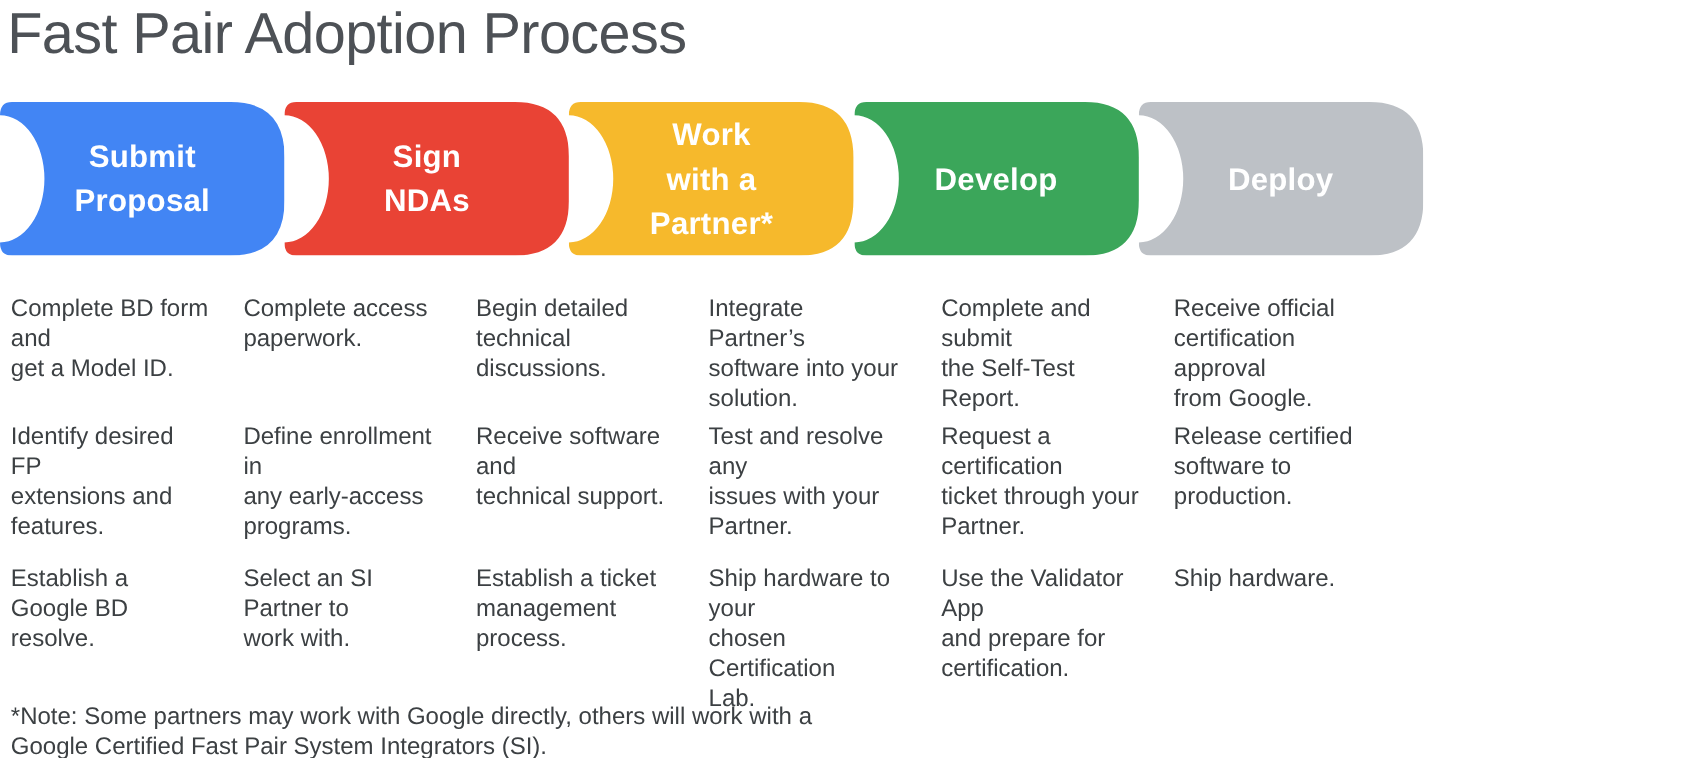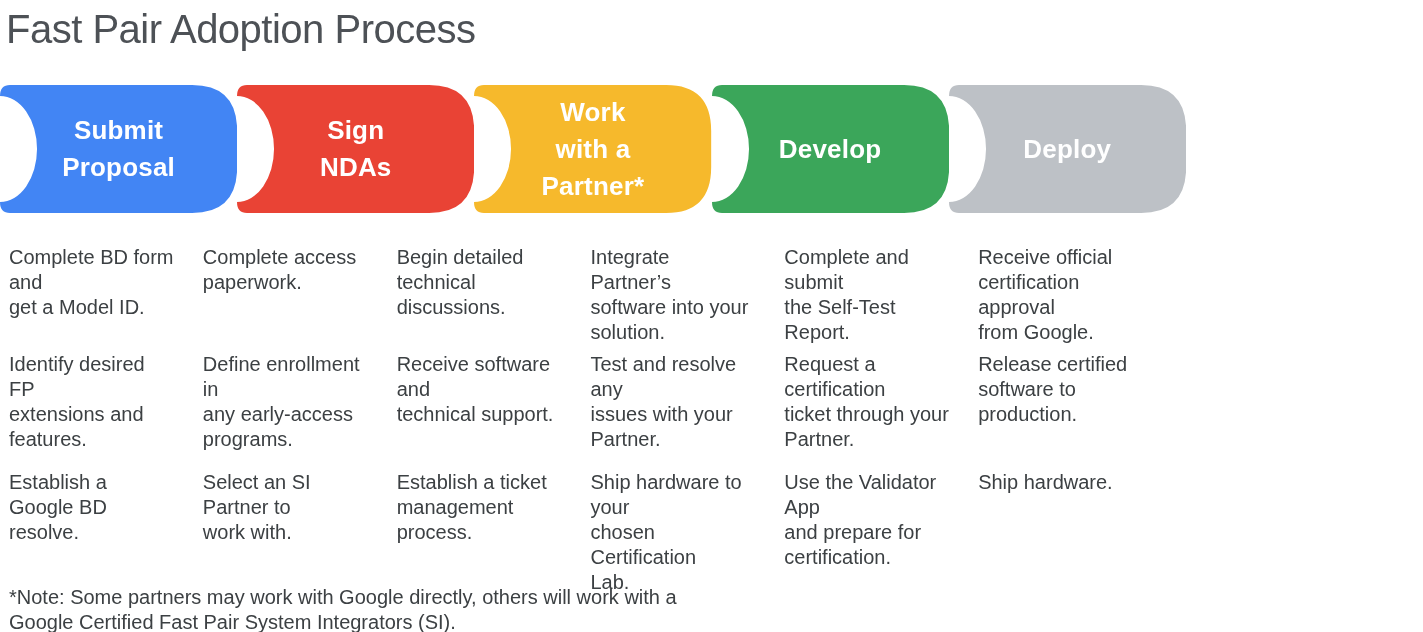--- a/index.html
+++ b/index.html
@@ -12,21 +12,21 @@
     font-family: "Liberation Sans", sans-serif;
   }
   .page {
     position: relative;
     width: 1423px;
     height: 632px;
   }
   .title {
     margin: 0;
     padding: 2px 0 0 6px;
-    font-size: 40px;
+    font-size: 48px;
     line-height: 54px;
     font-weight: 400;
     letter-spacing: -0.5px;
     color: #4d5156;
   }
   .strip {
     display: grid;
     grid-template-columns: repeat(6, 1fr);
     margin-top: 29px;
     width: 1423px;

